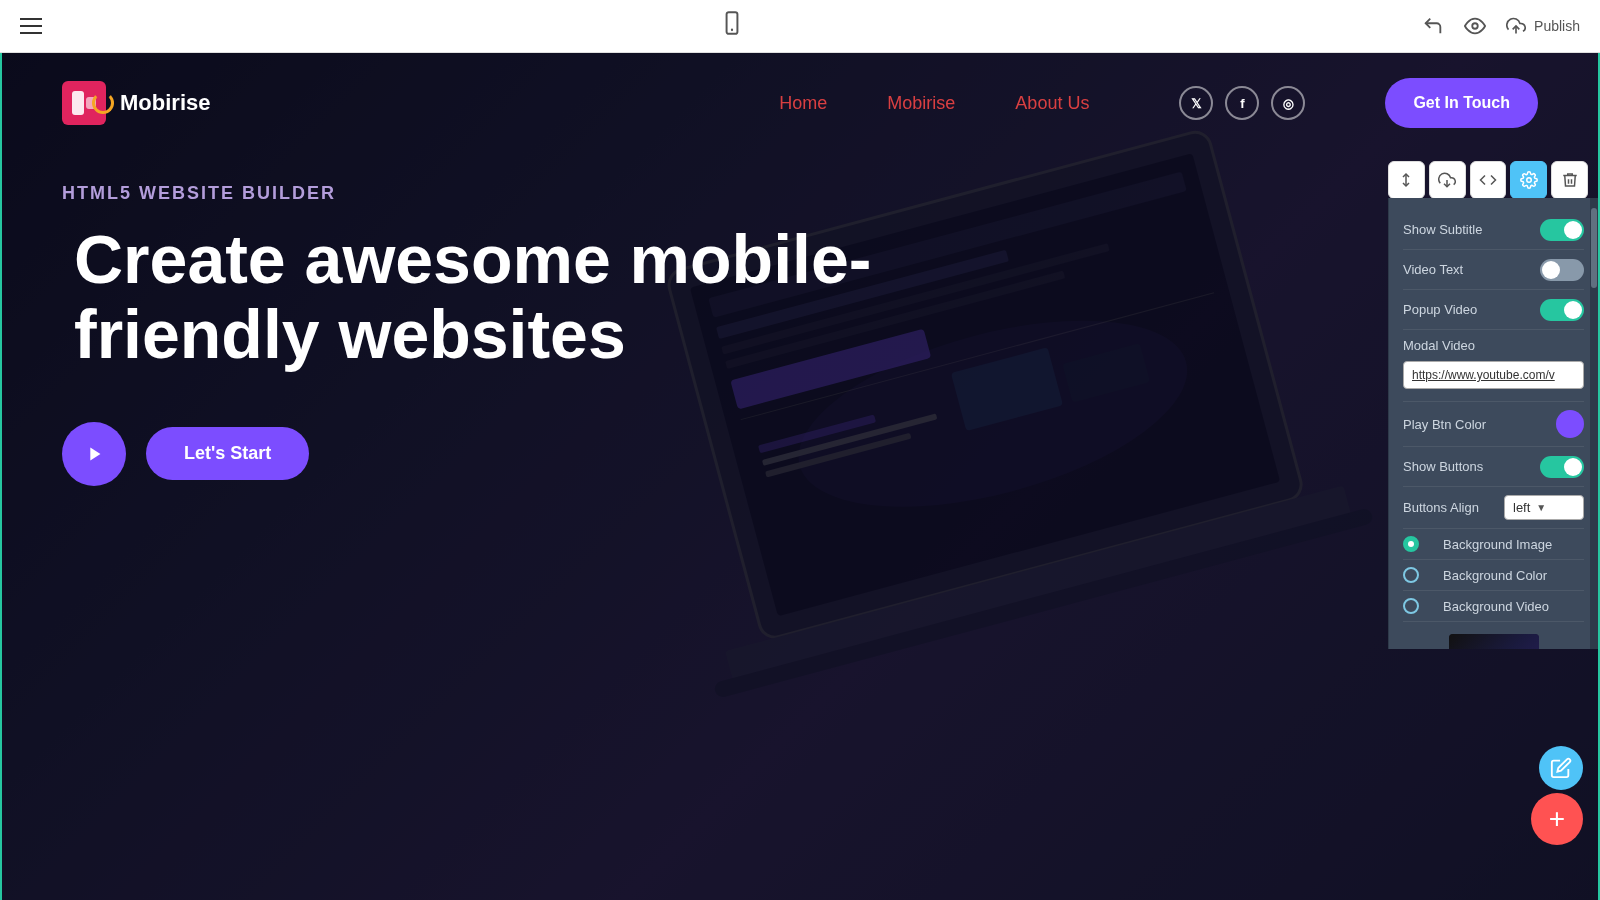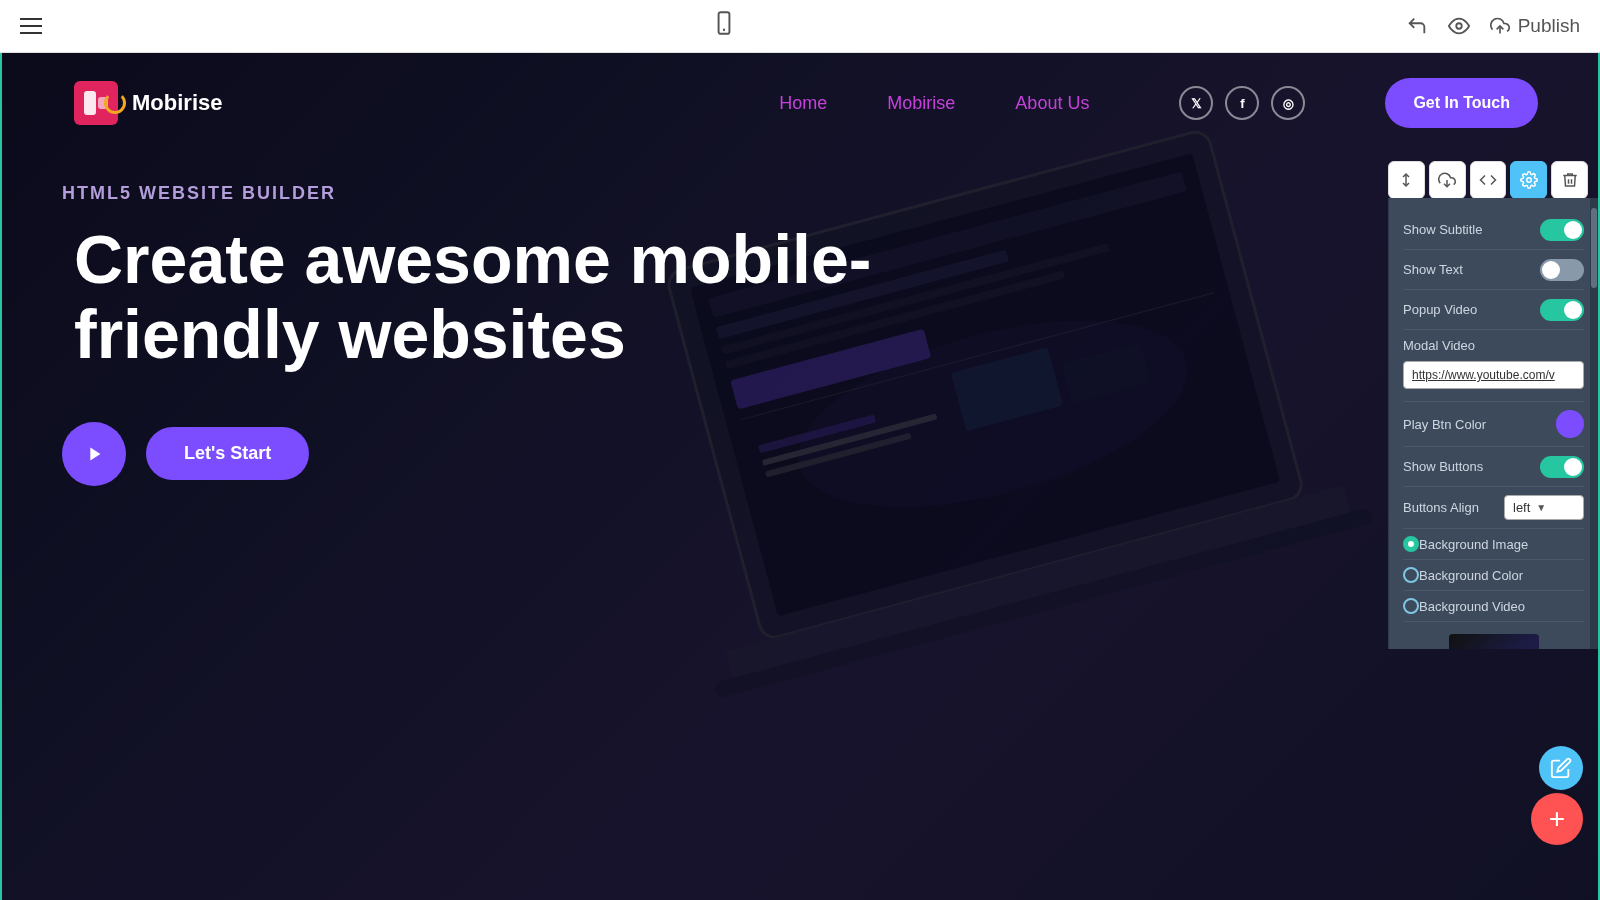--- a/index.html
+++ b/index.html
@@ -21,21 +21,21 @@
     .toolbar-left { display: flex; align-items: center; gap: 10px; }
     .hamburger-icon { display: flex; flex-direction: column; gap: 5px; cursor: pointer; }
     .hamburger-icon span { display: block; width: 22px; height: 2px; background: #333; }
     .toolbar-center { display: flex; align-items: center; }
     .phone-icon { font-size: 22px; color: #555; }
     .toolbar-right { display: flex; align-items: center; gap: 20px; }
     .undo-icon, .eye-icon, .publish-btn-area { display: flex; align-items: center; }
     .undo-icon svg, .eye-icon svg { width: 22px; height: 22px; fill: none; stroke: #555; stroke-width: 2; }
     .publish-btn {
       display: flex; align-items: center; gap: 8px;
-      color: #555; font-size: 19px; font-weight: 500; cursor: pointer;
+      color: #555; font-size: 14px; font-weight: 500; cursor: pointer;
     }
     .publish-btn svg { width: 20px; height: 20px; fill: none; stroke: #555; stroke-width: 2; }
 
     
     #main-area {
       position: relative;
       width: 100%;
       height: 847px;
       background: #1a1a2e;
       overflow: hidden;
@@ -44,21 +44,21 @@
     
     #hero-bg {
       position: absolute;
       inset: 0;
       background: linear-gradient(135deg, #0d0d1a 0%, #1a1a2e 30%, #2a2040 60%, #1a1a2e 100%);
     }
 
     
     #preview-nav {
       position: absolute;
-      top: 0; left: 12px; right: 0;
+      top: 0; left: 0; right: 0;
       height: 100px;
       display: flex;
       align-items: center;
       padding: 0 60px;
       z-index: 10;
     }
     .brand { display: flex; align-items: center; gap: 14px; }
     .brand-icon {
       width: 44px; height: 44px;
       background: #e0245e;
@@ -70,21 +70,21 @@
       content: '';
       position: absolute;
       right: -8px; top: 50%; transform: translateY(-50%);
       width: 16px; height: 16px;
       border-radius: 50%;
       border: 3px solid #f5a623;
       border-top-color: transparent;
     }
     .brand-name { color: #fff; font-size: 22px; font-weight: 700; }
     .nav-links { margin-left: auto; display: flex; align-items: center; gap: 60px; }
-    .nav-link { color: #d946ef; font-size: 18px; font-weight: 400; text-decoration: none; opacity: 0.9; }
+    .nav-link { color: #ef4444; font-size: 18px; font-weight: 400; text-decoration: none; opacity: 0.9; }
     .social-icons { display: flex; align-items: center; gap: 12px; margin-left: 30px; }
     .social-icon {
       width: 34px; height: 34px; border-radius: 50%;
       border: 2px solid rgba(255,255,255,0.5);
       display: flex; align-items: center; justify-content: center;
       color: #fff; font-size: 13px; font-weight: 700;
     }
     .cta-btn {
       margin-left: 20px;
       background: #7c4dff;
@@ -243,21 +243,21 @@
       font-size: 13px;
       color: #333;
       display: flex; align-items: center; gap: 6px;
       cursor: pointer;
       min-width: 80px;
     }
     .align-dropdown-arrow { font-size: 10px; color: #555; }
 
     
     .radio-row {
-      display: flex; align-items: center; gap: 0;
+      display: flex; align-items: center; gap: 24px;
       padding: 7px 0;
       border-bottom: 1px solid rgba(255,255,255,0.08);
     }
     .radio-circle {
       width: 16px; height: 16px;
       border-radius: 50%;
       border: 2px solid #7ec8e3;
       display: flex; align-items: center; justify-content: center;
       cursor: pointer;
     }
@@ -513,21 +513,21 @@
     <div class="panel-scroll">
 
       <div class="panel-row">
         <span class="panel-label">Show Subtitle</span>
         <div class="toggle-bg on">
           <div class="toggle-thumb"></div>
         </div>
       </div>
 
       <div class="panel-row">
-        <span class="panel-label">Show Text</span>
+        <span class="panel-label">Video Text</span>
         <div class="toggle-bg off">
           <div class="toggle-thumb"></div>
         </div>
       </div>
 
       <div class="panel-row">
         <span class="panel-label">Popup Video</span>
         <div class="toggle-bg on">
           <div class="toggle-thumb"></div>
         </div>

